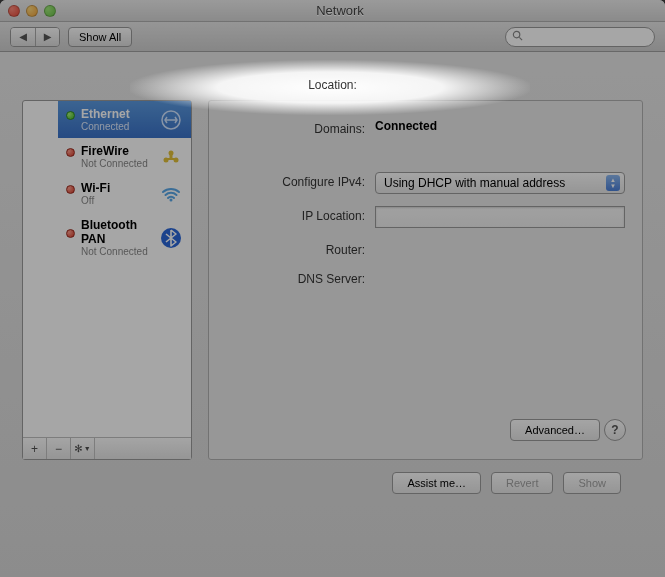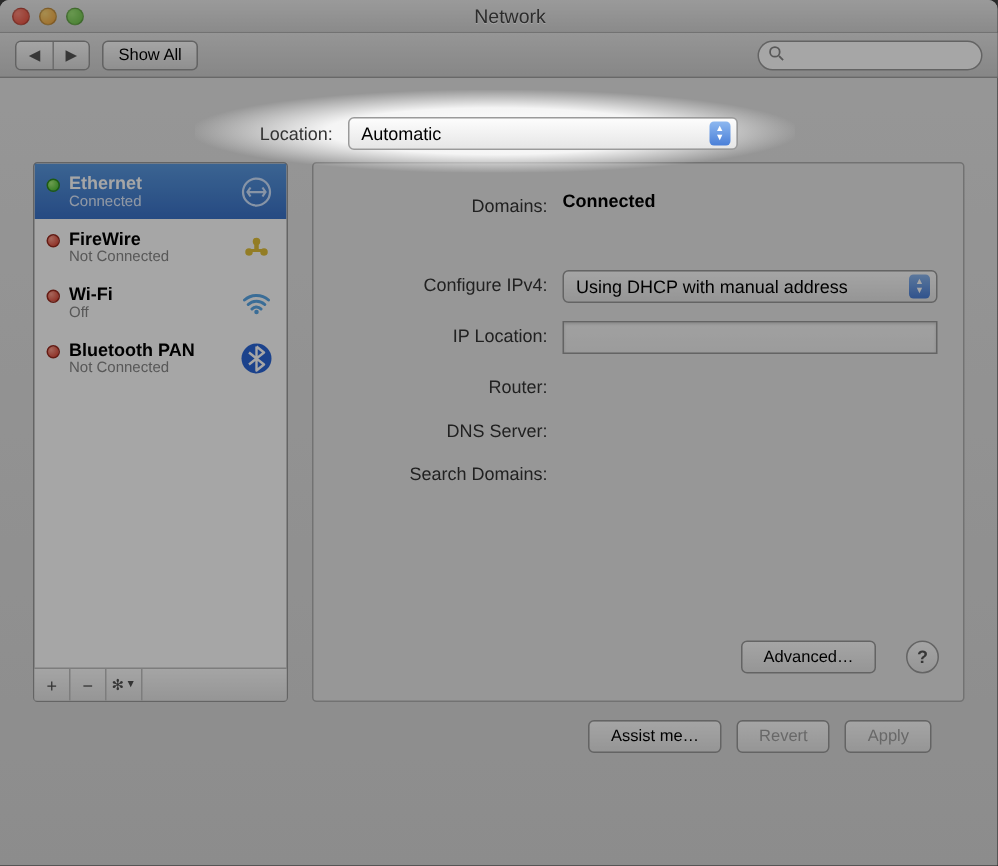--- a/index.html
+++ b/index.html
@@ -29,21 +29,21 @@
 
 .location-row { display: flex; align-items: center; justify-content: center; gap: 10px; margin: 10px 0 8px 0; position: relative; z-index: 5; }
 .loc-label { text-align: right; color: #333; font-size: 12px; }
 .select-like { width: 260px; height: 22px; background: linear-gradient(#fdfdfd,#e6e6e6); border: 1px solid #9a9a9a; border-radius: 4px; display: flex; align-items: center; padding: 0 20px 0 8px; position: relative; font-size: 12px; cursor: pointer; }
 .select-like .arrows { position: absolute; right: 4px; top: 2px; bottom: 2px; width: 14px; background: linear-gradient(#8db8f0,#4a7fd8); border-radius: 3px; display: flex; flex-direction: column; align-items: center; justify-content: center; font-size: 6px; color: #fff; line-height: 6px; }
 
 .main-area { display: flex; gap: 16px; }
 
 .sidebar { width: 170px; height: 360px; background: #fff; border: 1px solid #9a9a9a; border-radius: 3px; display: flex; flex-direction: column; }
 .sb-list { flex: 1; overflow: hidden; }
-.sb-item { display: flex; align-items: center; padding: 6px 8px 6px 8px; gap: 6px; cursor: pointer; }
+.sb-item { display: flex; align-items: center; padding: 6px 8px 6px 8px; gap: 6px; cursor: pointer; margin-left: 35px; }
 .sb-item.selected { background: linear-gradient(#5b9ae0, #3a72c8); color: #fff; }
 .status-dot { width: 9px; height: 9px; border-radius: 50%; flex: 0 0 9px; margin-top: -8px; }
 .dot-green { background: radial-gradient(circle at 30% 30%, #a7f07a, #3fb82a); border: 0.5px solid #2e8a1e; }
 .dot-red { background: radial-gradient(circle at 30% 30%, #ff9d8c, #d43a2a); border: 0.5px solid #9a2a1e; }
 .sb-text { flex: 1; display: flex; flex-direction: column; }
 .sb-name { font-size: 12px; font-weight: bold; }
 .sb-sub { font-size: 10px; color: #888; }
 .selected .sb-sub { color: #dfeafc; }
 .sb-icon { width: 24px; height: 24px; display: flex; align-items: center; justify-content: center; }
 
@@ -52,21 +52,21 @@
 
 .detail { flex: 1; height: 360px; background: #e9e9e9; border: 1px solid #b0b0b0; border-radius: 3px; padding: 18px 16px; position: relative; display: flex; flex-direction: column; }
 .form-row { display: flex; align-items: flex-start; margin-bottom: 12px; gap: 10px; }
 .form-label { width: 140px; text-align: right; font-size: 12px; color: #333; padding-top: 3px; }
 .form-value-group { flex: 1; }
 .status-val { font-weight: bold; font-size: 12px; }
 .status-desc { font-size: 10px; color: #555; margin-top: 2px; line-height: 1.3; }
 .sel-config { width: 250px; }
 .text-input { width: 250px; height: 22px; border: 1px solid #9a9a9a; border-radius: 0; padding: 0 4px; font-size: 11px; background: linear-gradient(#f7f7f7,#efefef); box-shadow: inset 0 1px 2px rgba(0,0,0,0.15); outline: none; }
 
-.detail-footer { margin-top: auto; display: flex; justify-content: flex-end; align-items: center; gap: 20px; }
+.detail-footer { margin-top: auto; display: flex; justify-content: flex-end; align-items: center; gap: 4px; }
 .mac-btn { height: 22px; padding: 0 14px; border: 1px solid #9a9a9a; border-radius: 4px; background: linear-gradient(#fdfdfd,#e6e6e6); font-size: 11px; cursor: pointer; display: flex; align-items: center; }
 .help-btn { width: 22px; height: 22px; border: 1px solid #9a9a9a; border-radius: 50%; background: linear-gradient(#fdfdfd,#e6e6e6); display: flex; align-items: center; justify-content: center; font-size: 12px; color: #555; cursor: pointer; font-weight: bold; }
 
 .window-footer { display: flex; justify-content: flex-end; gap: 10px; padding: 12px 22px 0 22px; }
 .mac-btn.disabled { color: #a0a0a0; }
 .dark-overlay { position: absolute; inset: 0; background: rgba(0,0,0,0.35); pointer-events: none; }
 .location-row, .location-row * { position: relative; z-index: 10; }
 .highlight-zone { position: absolute; left: 130px; top: 60px; width: 400px; height: 55px; background: radial-gradient(ellipse at center, rgba(255,255,255,1) 0%, rgba(255,255,255,0.9) 40%, rgba(255,255,255,0) 72%); pointer-events: none; z-index: 8; }
 </style>
 </head>
@@ -98,24 +98,20 @@
           </svg>
       </span>
       <input class="search-input" type="text" placeholder="" style="">
     </div>
   </div>
 
   <div class="content">
 
     <div class="location-row">
       <div class="loc-label">Location:</div>
-      <div class="select-like">
-        <span>Automatic</span>
-        <span class="arrows">▲<br>▼</span>
-      </div>
     </div>
 
     <div class="main-area">
 
       <div class="sidebar">
         <div class="sb-list">
 
           <div class="sb-item selected">
             <div class="status-dot dot-green"></div>
             <div class="sb-text">
@@ -220,37 +216,33 @@
         <div class="form-row">
           <div class="form-label">Router:</div>
           <div class="form-value-group"></div>
         </div>
 
         <div class="form-row">
           <div class="form-label">DNS Server:</div>
           <div class="form-value-group"></div>
         </div>
 
-        <div class="form-row">
-          <div class="form-label">Search Domains:</div>
-          <div class="form-value-group"></div>
-        </div>
 
         <div class="detail-footer">
           <div class="mac-btn">Advanced…</div>
           <div class="help-btn">?</div>
         </div>
       </div>
 
     </div>
 
     <div class="window-footer">
       <div class="mac-btn">Assist me…</div>
       <div class="mac-btn disabled">Revert</div>
-      <div class="mac-btn disabled">Apply</div>
+      <div class="mac-btn disabled">Show</div>
     </div>
 
   </div>
 
   <div class="dark-overlay"></div>
   <div class="highlight-zone"></div>
 
 </div>
 
 </body></html>

